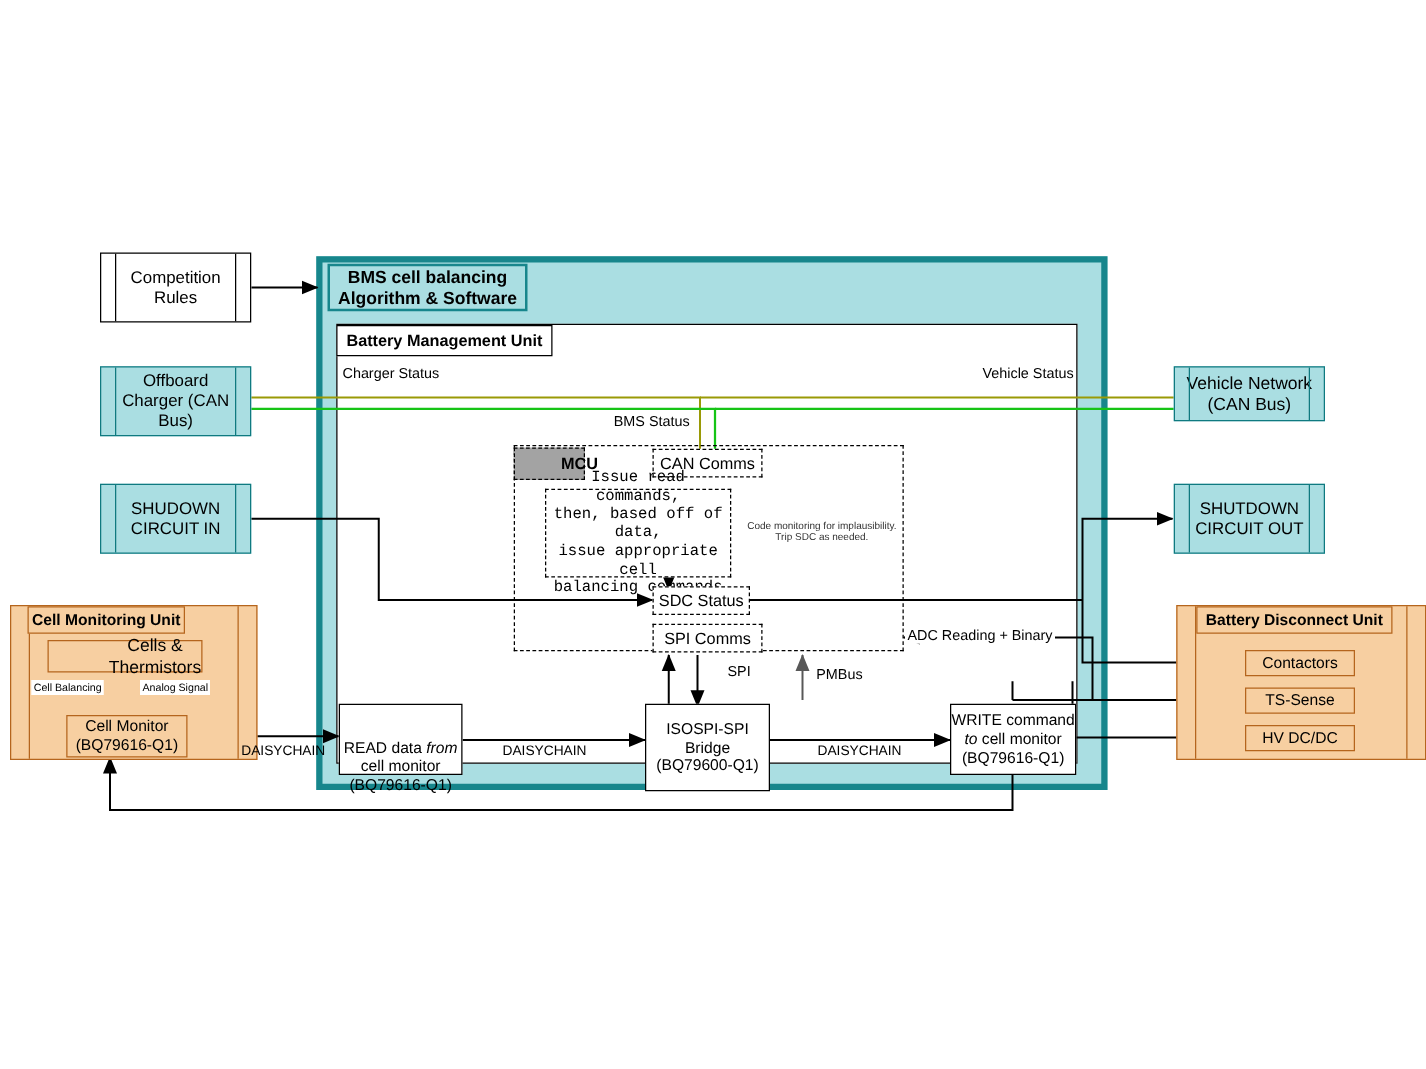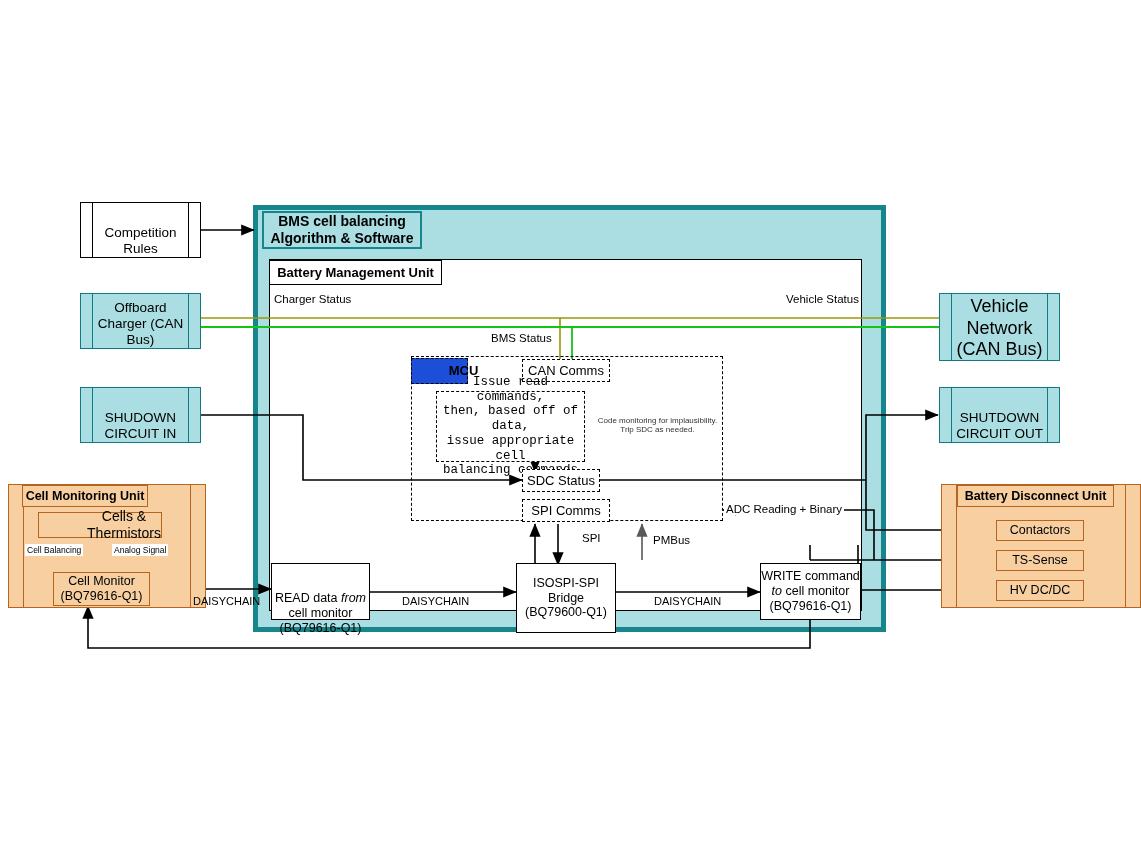--- a/index.html
+++ b/index.html
@@ -8,21 +8,21 @@
   .abs{position:absolute;box-sizing:border-box;}
 
   
   .boxtext{
     display:flex;align-items:center;justify-content:center;
     text-align:center;line-height:1.18;color:#000;
     white-space:pre-line;
   }
 
   
-  .proc{border:1.6px solid #000;background:#fff;align-items:flex-end;}
+  .proc{border:1.6px solid #000;background:#fff;}
   .proc .rule{position:absolute;top:0;bottom:0;width:0;border-left:1.6px solid #000;}
   .proc .rule.l{left:11px;} .proc .rule.r{right:11px;}
   .proc.teal{background:#aadee2;border-color:#0f7a80;}
   .proc.teal .rule{border-left-color:#0f7a80;}
 
   
   .rect{border:1.5px solid #000;background:#fff;}
 
   
   .dash{border:1.6px dashed #000;background:transparent;}
@@ -120,21 +120,21 @@
 Charger (CAN
 Bus)</span>
   </div>
 
   <div class="abs proc teal boxtext" style="left:80px;top:387px;width:121px;height:56px;font-size:13.5px;">
     <span class="rule l"></span><span class="rule r"></span>
     <span>SHUDOWN
 CIRCUIT IN</span>
   </div>
 
-  <div class="abs proc teal boxtext" style="left:939px;top:293px;width:121px;height:68px;font-size:18px;">
+  <div class="abs proc teal boxtext" style="left:939px;top:293px;width:121px;height:44px;font-size:14px;">
     <span class="rule l"></span><span class="rule r"></span>
     <span>Vehicle Network
 (CAN Bus)</span>
   </div>
 
   <div class="abs proc teal boxtext" style="left:939px;top:387px;width:121px;height:56px;font-size:13.5px;">
     <span class="rule l"></span><span class="rule r"></span>
     <span>SHUTDOWN
 CIRCUIT OUT</span>
   </div>
@@ -194,21 +194,21 @@
   </div>
   <div class="abs lbl" style="left:786px;top:293px;font-size:11.5px;">
     <span>Vehicle Status</span>
   </div>
   <div class="abs lbl" style="left:489px;top:332px;font-size:11.5px;background:#fff;padding:0 2px;">
     <span>BMS Status</span>
   </div>
 
   <div class="abs dash" style="left:411px;top:356px;width:312px;height:165px;"></div>
 
-  <div class="abs dash boxtext hdr" style="left:411px;top:358px;width:57px;height:26px;background:#1d4ed8;font-size:13px;padding-left:48px;">
+  <div class="abs dash boxtext hdr" style="left:411px;top:358px;width:57px;height:26px;background:#a3a3a3;font-size:13px;padding-left:48px;">
     <span>MCU</span>
   </div>
 
   <div class="abs dash boxtext" style="left:522px;top:359px;width:88px;height:23px;background:#fff;font-size:13px;">
     <span>CAN Comms</span>
   </div>
 
   <div class="abs dash boxtext" style="left:436px;top:391px;width:149px;height:71px;background:#fff;font-size:12.5px;font-family:Liberation Mono, monospace;">
     <span>Issue read commands,
 then, based off of data,

